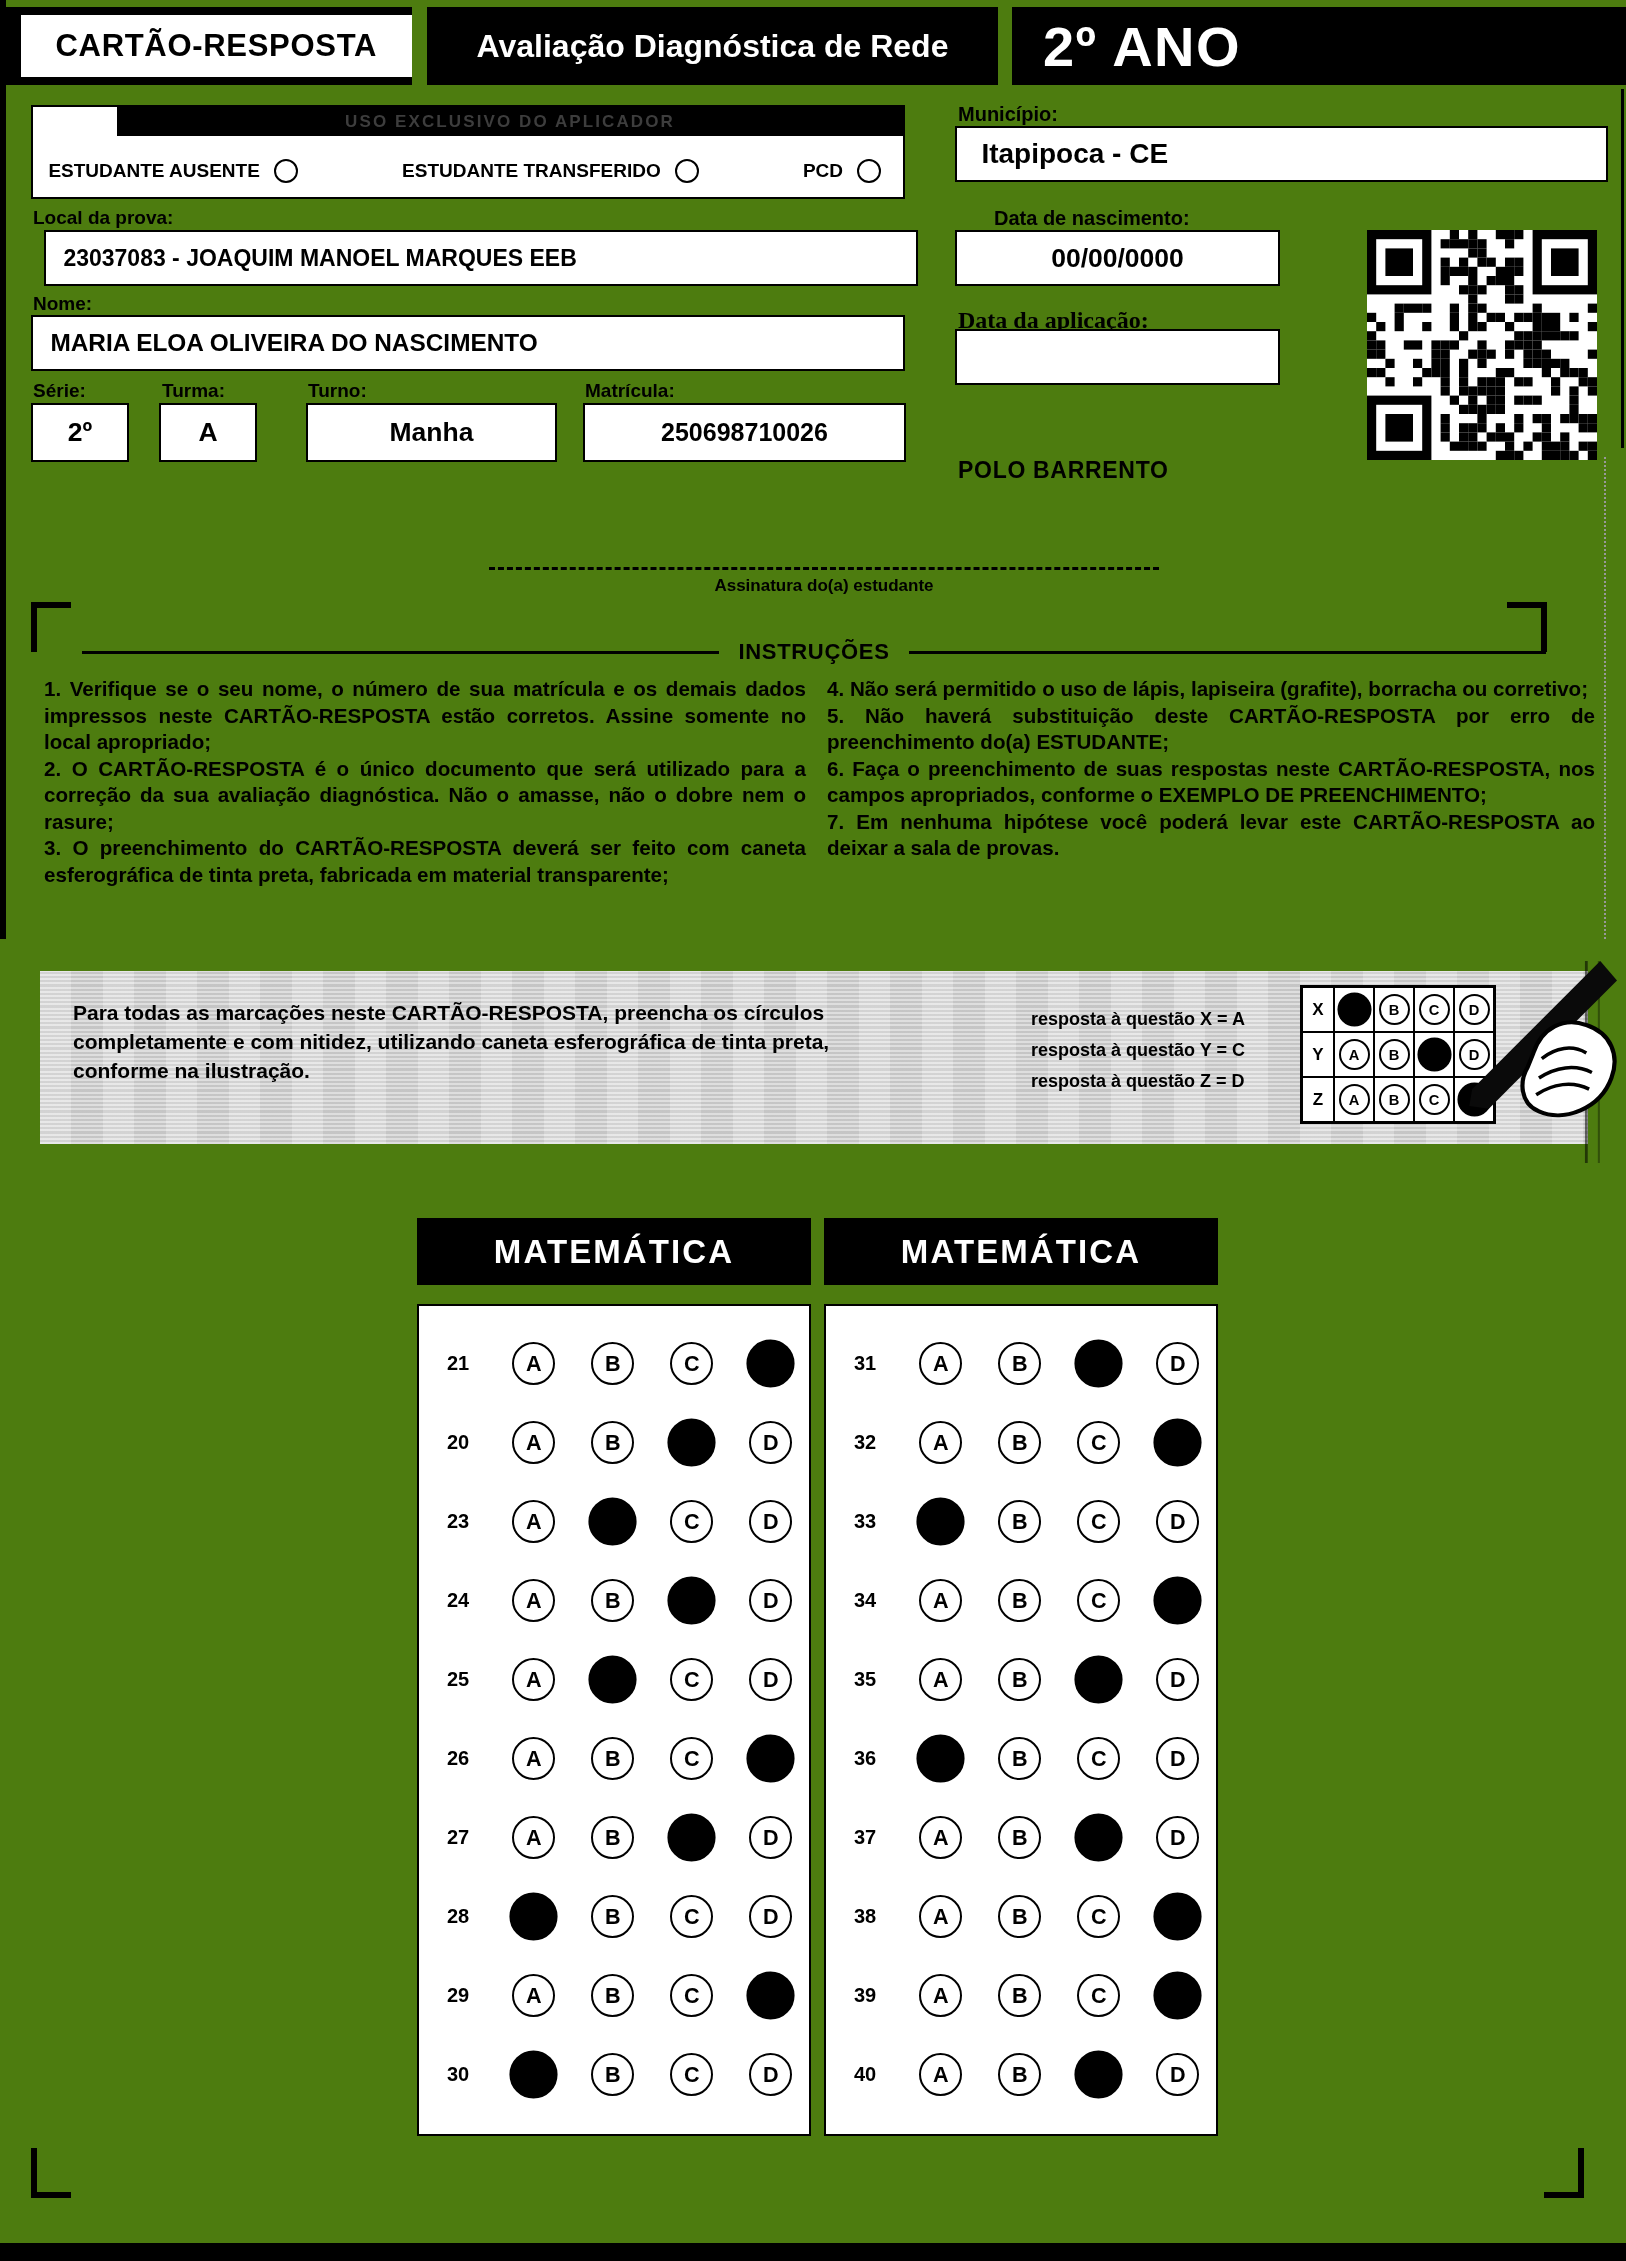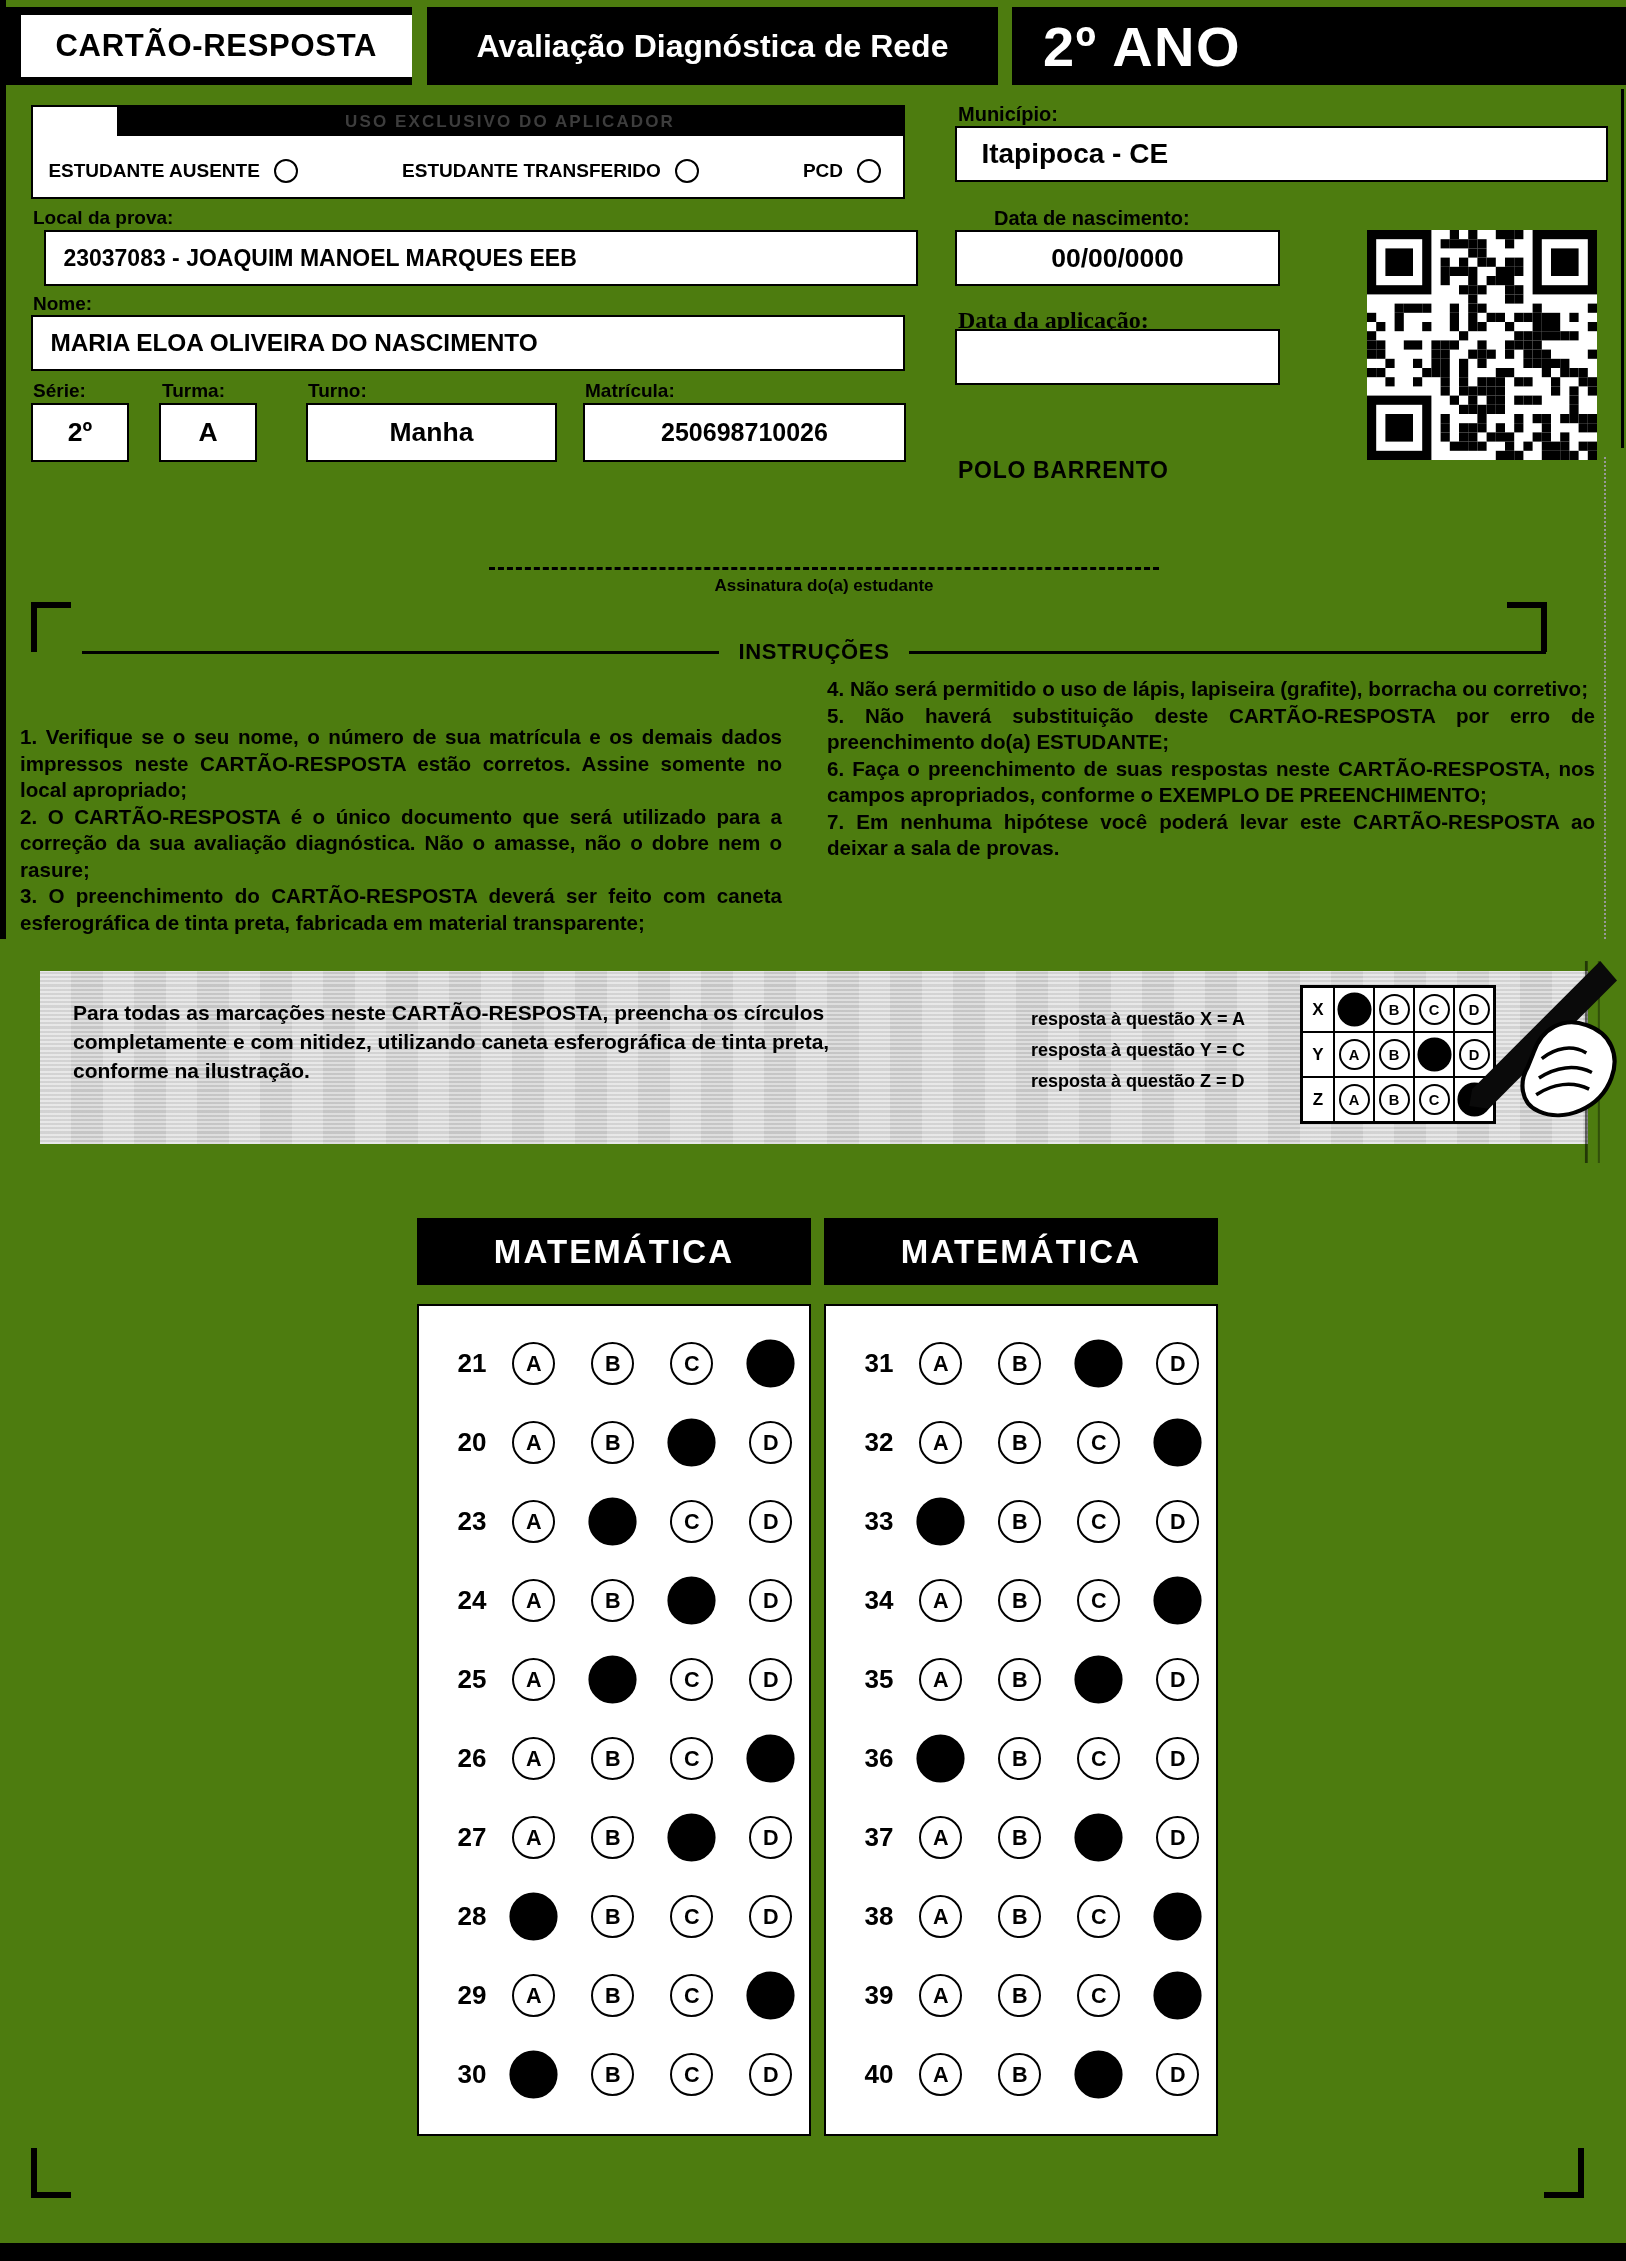--- a/index.html
+++ b/index.html
@@ -80,21 +80,21 @@
   .mark-tl { left:31px;   top:602px;  border-left:6.3px solid #000;  border-top:6.3px solid #000; }
   .mark-tr { left:1507px; top:602px;  border-right:6.3px solid #000; border-top:6.3px solid #000; }
   .mark-bl { left:31px;   top:2148px; border-left:6.3px solid #000;  border-bottom:6.3px solid #000; }
   .mark-br { left:1544px; top:2148px; border-right:6.3px solid #000; border-bottom:6.3px solid #000; }
 
   
   .instr-title-row { left:82px; top:639px; width:1464px; display:flex; align-items:center; gap:19.5px; }
   .instr-line { flex:1; border-top:3.5px solid #000; }
   .instr-title { font-size:22px; letter-spacing:0.7px; }
   .instr-col { top:676px; }
-  .instr-col-left  { left:20px;   width:762px;margin-top:48px; }
+  .instr-col-left  { left:44px;   width:762px; }
   .instr-col-right { left:827px; width:768px; }
   .instr-col p { font-size:20.6px; line-height:26.5px; text-align:justify; }
 
   
   .example-band {
     left:40px; top:971px; width:1548px; height:173px;
     background-color: var(--band, #d8d8d8);
     background-image:
       repeating-linear-gradient(0deg, rgba(255,255,255,.30) 0 2.1px, rgba(0,0,0,.05) 2.1px 4.2px),
       repeating-linear-gradient(90deg, rgba(255,255,255,.15) 0 31px, rgba(0,0,0,.04) 31px 63px);
@@ -119,21 +119,21 @@
   .answers-header {
     background:#000; color:#fff; display:flex; align-items:center; justify-content:center;
     font-size:33px; letter-spacing:2.1px; width:394px; height:67px; top:1218px;
   }
   .answers-header-1 { left:417px; }
   .answers-header-2 { left:824px; }
   .answers-box { width:394px; height:832px; top:1304px; border:2.1px solid #000; background:#fff; padding-top:18px; }
   .answers-box-1 { left:417px; }
   .answers-box-2 { left:824px; }
   .q-row { height:79px; display:flex; align-items:center; padding-left:28px; }
-  .q-num { width:50px; font-size:26px; text-align:center; margin-right:15.4px; }
+  .q-num { width:50px; font-size:20px; text-align:left; margin-right:15.4px; }
   .q-circles { display:flex; gap:36px; align-items:center; }
   .q-circle {
     width:43px; height:43px; border:2.8px solid #000; border-radius:50%;
     display:flex; align-items:center; justify-content:center; font-size:21.6px; background:#fff;
   }
   .q-circle.filled { background:#000; color:#000; transform:scale(1.12); border-color:#000; }
 </style>
 </head>
 <body>
 

